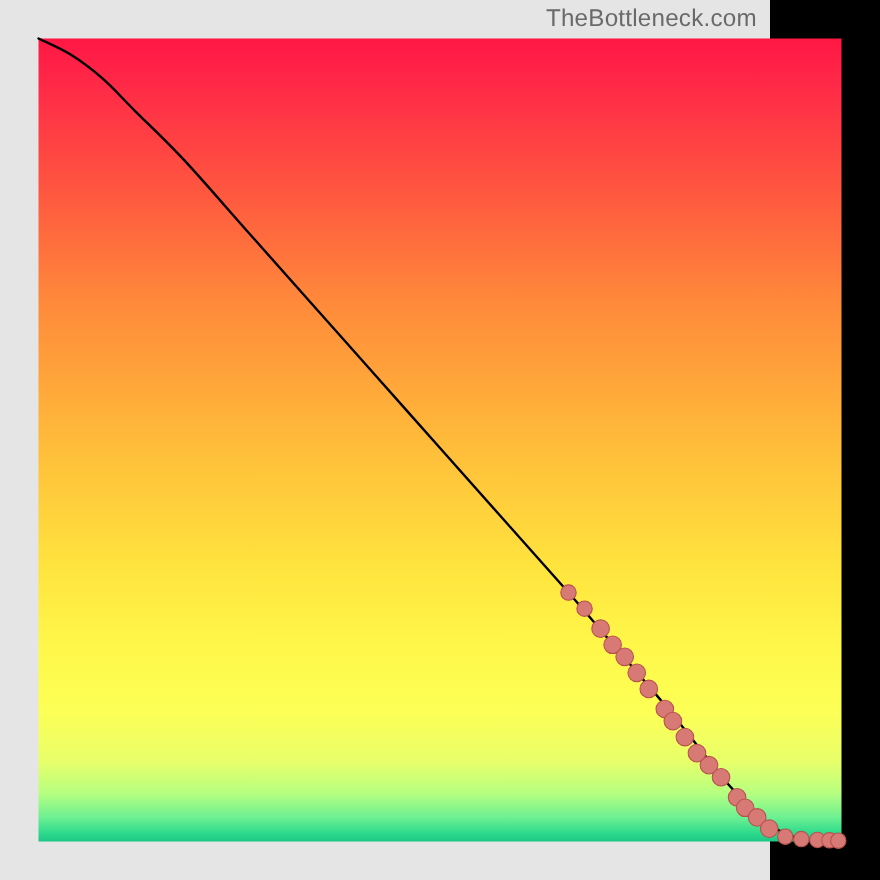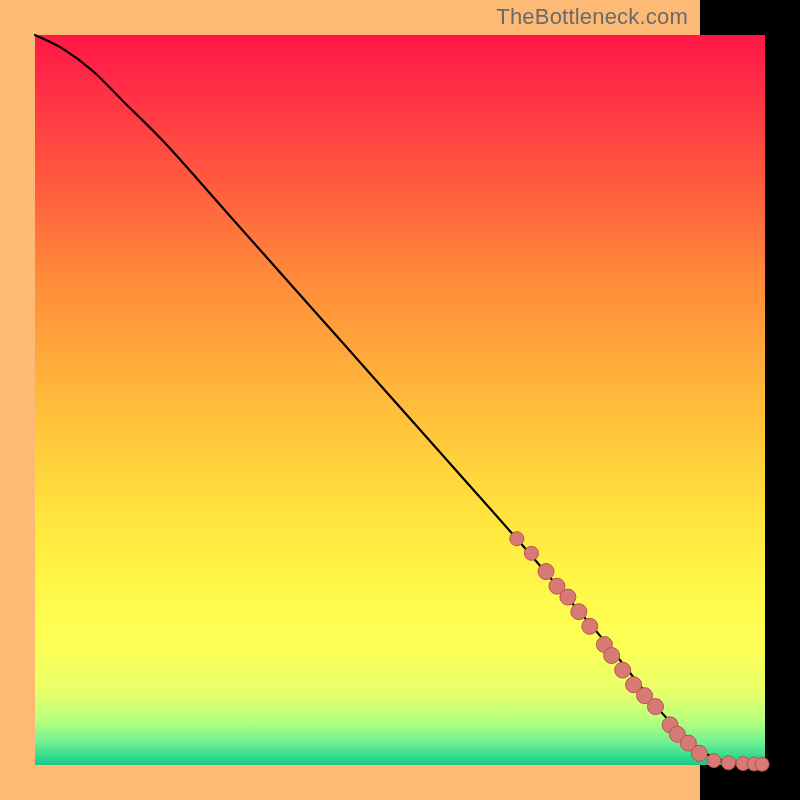--- a/index.html
+++ b/index.html
@@ -8,21 +8,21 @@
     width: 800px;
     height: 800px;
     overflow: hidden;
     background: #000;
     font-family: Arial, Helvetica, sans-serif;
   }
   .outer {
     position: relative;
     width: 700px;
     height: 800px;
-    background: #fdba74;
+    background: #e5e5e5;
   }
   .watermark {
     position: absolute;
     top: 4px;
     right: 12px;
     color: #6a6a6a;
     font-size: 22px;
     font-weight: 500;
     letter-spacing: 0.2px;
     z-index: 5;

